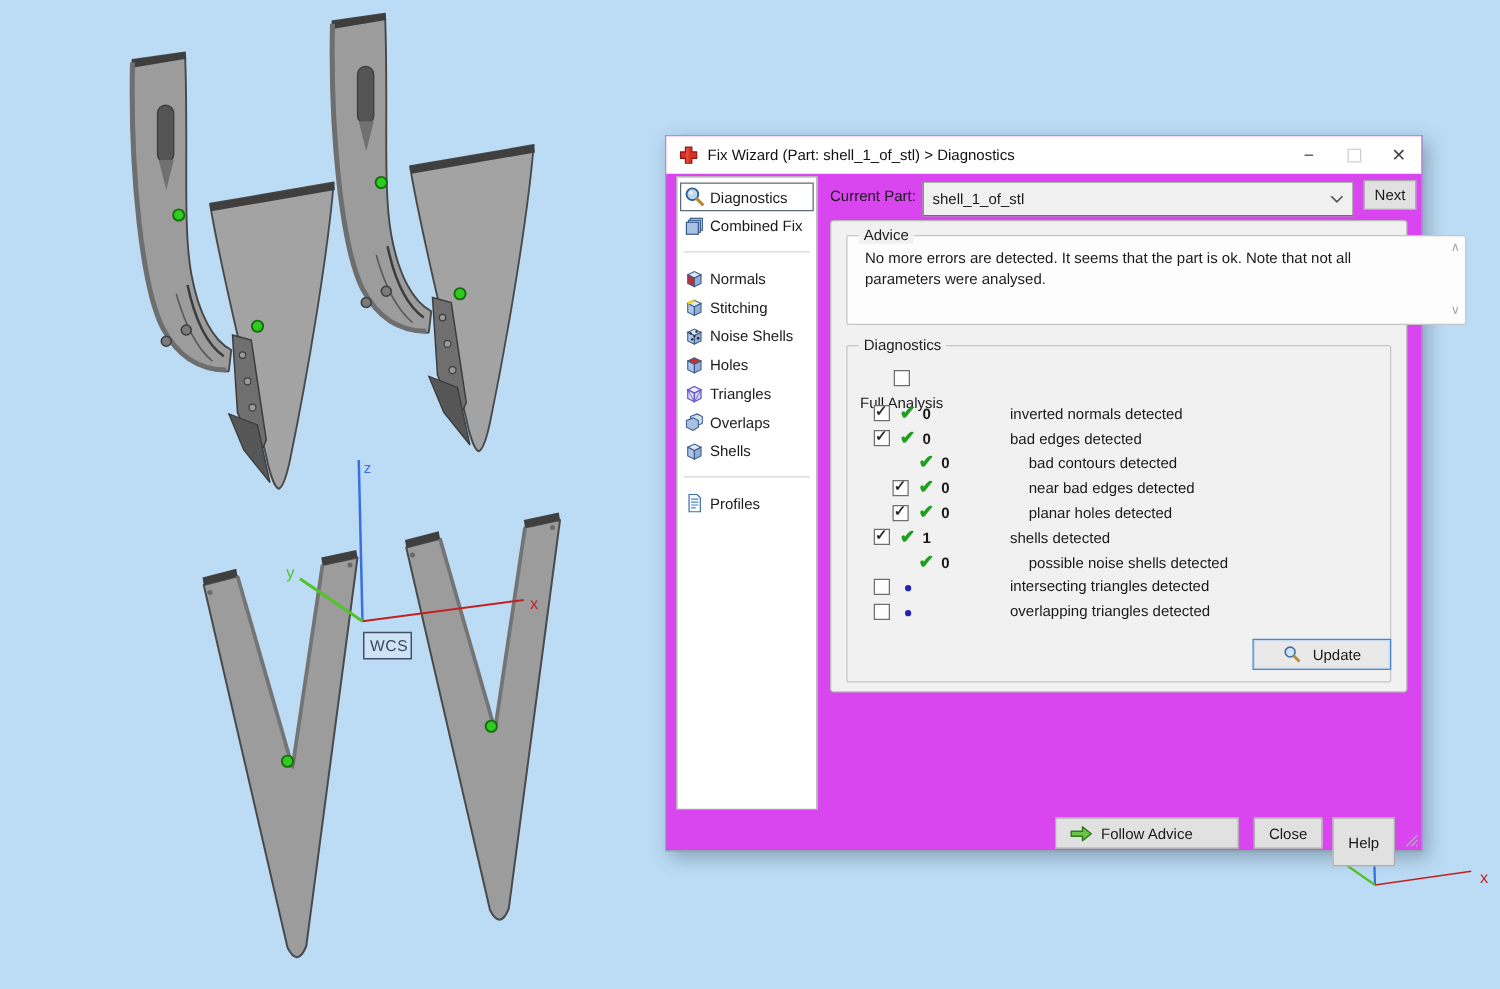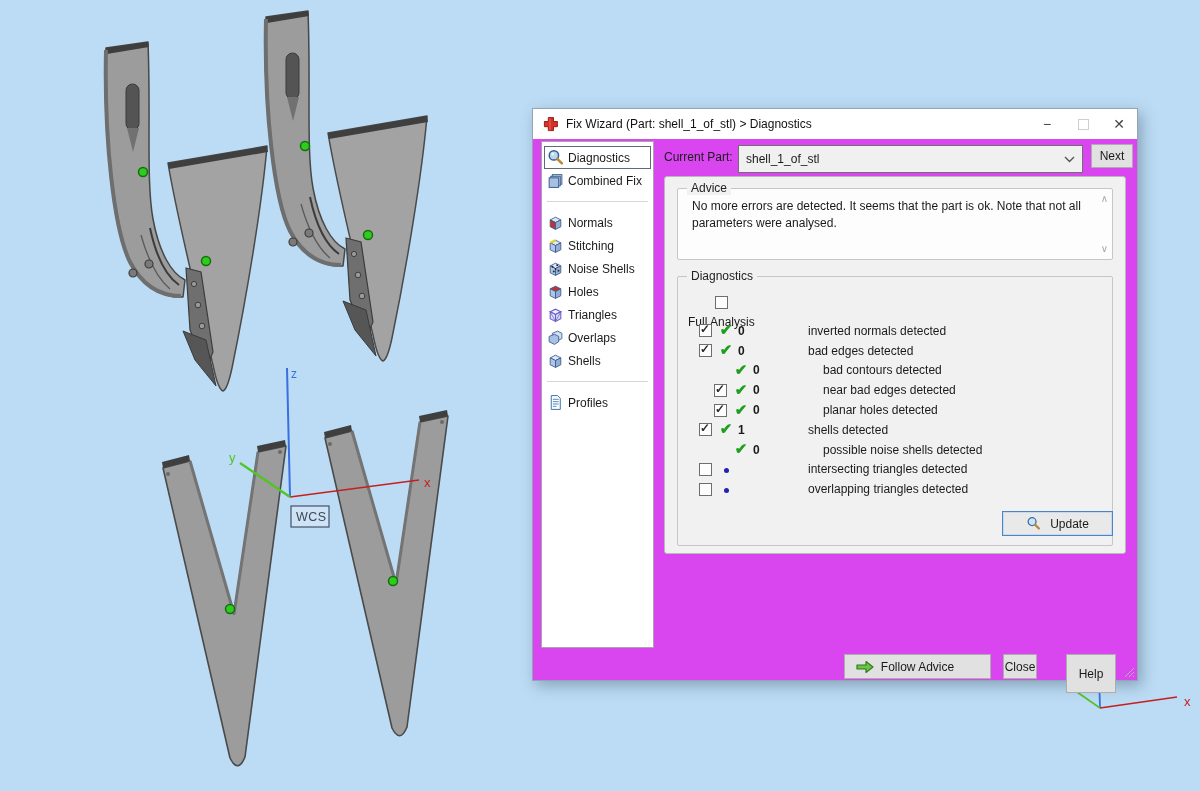--- a/index.html
+++ b/index.html
@@ -41,21 +41,21 @@
     justify-content:space-between;padding:13px 7px;}
   .win-btn{background:#e1e1e1;border:1px solid #adadad;font:12px "Liberation Sans",sans-serif;
     color:#1a1a1a;display:flex;align-items:center;justify-content:center;box-sizing:border-box;}
   .next-btn{position:absolute;left:558px;top:35px;width:42px;height:24px;}
 
   .outer-panel{position:absolute;left:131px;top:67px;width:462px;height:378px;
     border:1px solid #b9b9b9;border-radius:3px;background:#f1f1f1;box-sizing:border-box;}
   .groupbox{position:absolute;border:1px solid #c6c6c6;border-radius:2px;box-sizing:border-box;}
   .gb-legend{position:absolute;top:-8px;left:9px;background:#f1f1f1;padding:0 4px;
     font-size:12px;color:#222;line-height:14px;}
-  .advice-box{left:12px;top:11px;width:436px;height:72px;background:#fdfdfd;}
+  .advice-box{left:12px;top:11px;width:496px;height:72px;background:#fdfdfd;}
   .advice-text{position:absolute;left:14px;right:28px;top:9px;line-height:1.45;color:#1a1a1a;}
   .scroll-up,.scroll-down{position:absolute;right:4px;color:#a8a8a8;font-size:10px;line-height:10px;}
   .scroll-up{top:5px;}.scroll-down{bottom:5px;}
   .scroll-up::after{content:"\2227";}
   .scroll-down::after{content:"\2228";}
 
   .diag-box{left:12px;top:99px;width:436px;height:270px;}
   .full-analysis{position:absolute;left:10px;top:19px;display:flex;gap:6px;align-items:center;flex-direction:column;}
   .checkbox{width:13px;height:13px;background:#fdfdfd;border:1px solid #6e6e6e;
     box-sizing:border-box;position:relative;flex:0 0 13px;}
@@ -68,21 +68,21 @@
   .status-slot{width:20px;margin-left:4px;text-align:center;line-height:14px;}
   .green-check::after{content:"\2714";color:#1f9f1f;font-size:15px;font-weight:bold;}
   .navy-dot{display:inline-block;width:5px;height:5px;border-radius:50%;background:#2222b0;}
   .count{width:40px;font-weight:bold;padding-left:2px;}
   .row-label{margin-left:30px;}
   .update-btn{position:absolute;left:324px;top:234px;width:111px;height:25px;gap:9px;
     background:#e9e9e9;border:1px solid #4a86c8;box-shadow:inset 0 0 0 1px #c6daee;}
 
   .follow-btn{position:absolute;left:311px;top:545px;width:147px;height:25px;}
   .follow-btn .btn-ic{position:absolute;left:10px;top:4px;width:20px;height:16px;}
-  .close-btn{position:absolute;left:470px;top:545px;width:34px;height:25px;}
+  .close-btn{position:absolute;left:470px;top:545px;width:55px;height:25px;}
   .help-btn{position:absolute;left:533px;top:545px;width:50px;height:39px;}
   .resize-grip{position:absolute;right:2px;bottom:2px;width:13px;height:13px;}
 </style>
 </head>
 <body>
 
 <div class="viewport">
   <svg class="scene" width="1200" height="791" viewBox="0 0 1200 791">
     <defs>
       <g id="bracket">

